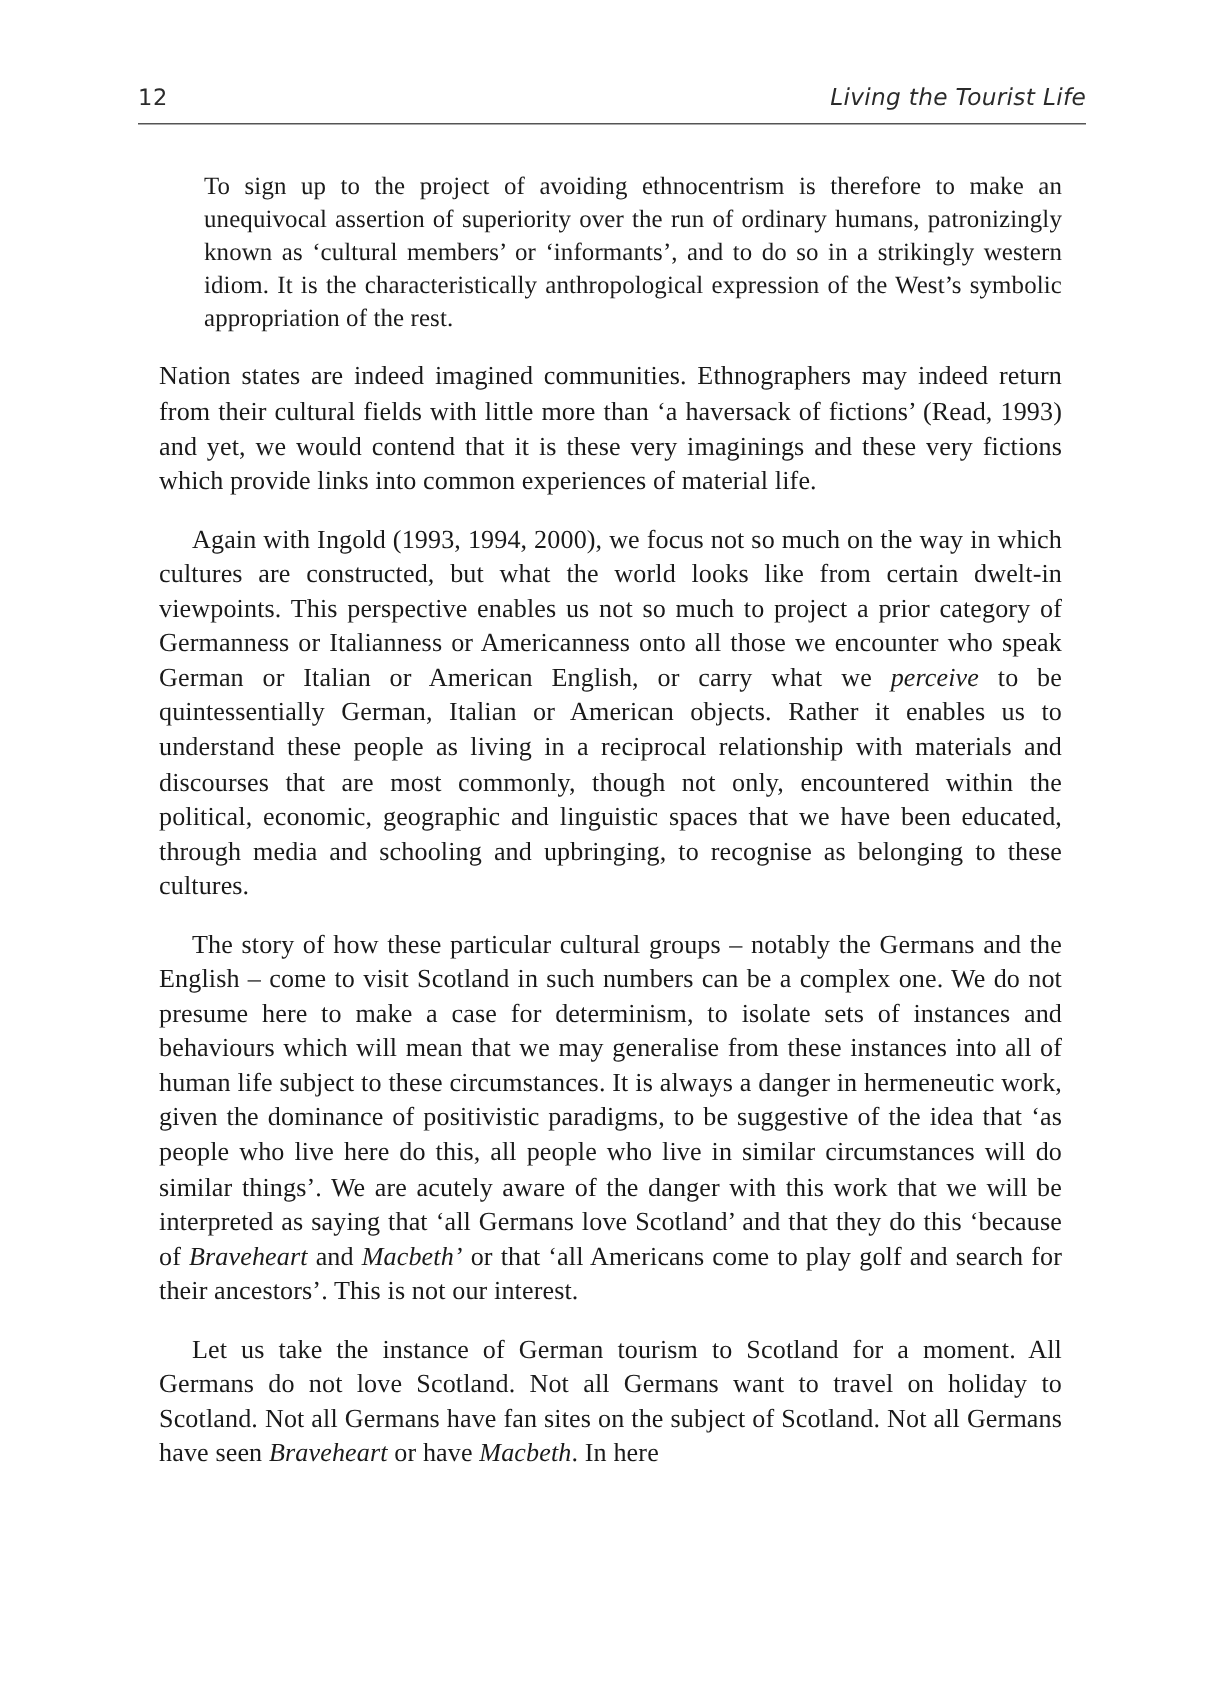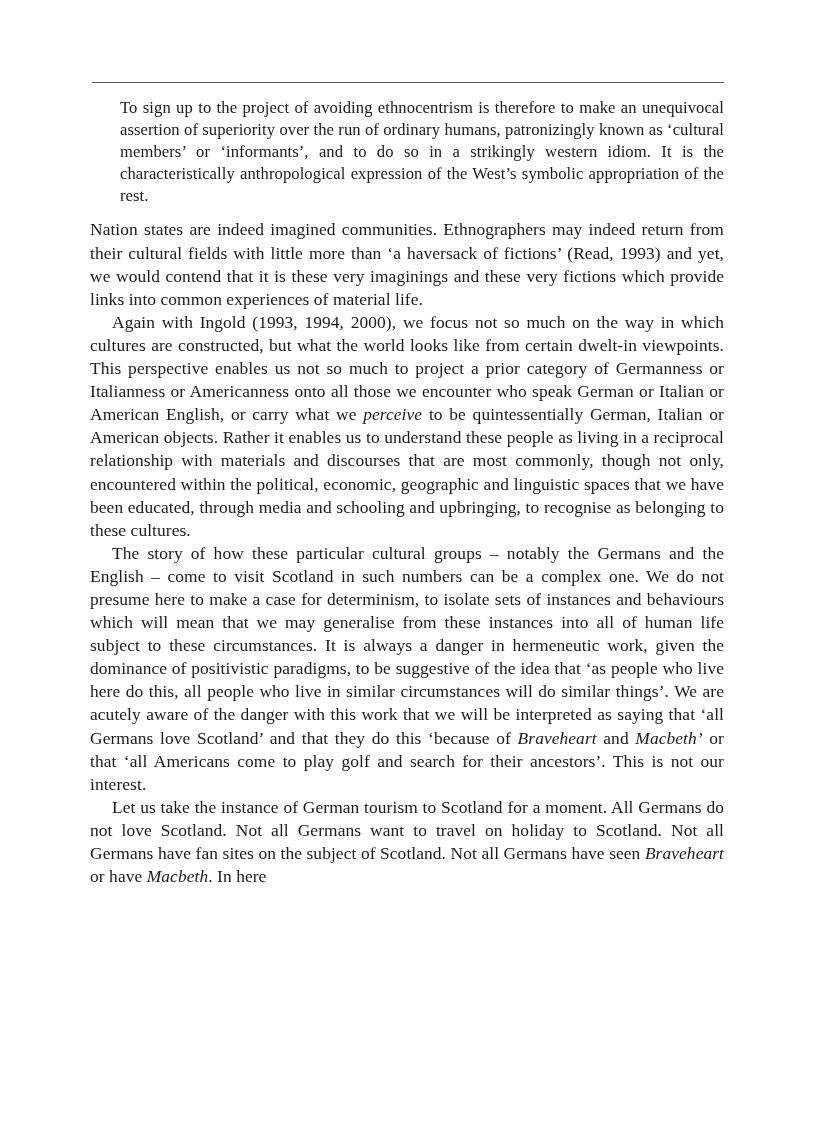--- a/index.html
+++ b/index.html
@@ -52,21 +52,21 @@
     background: #555555;
   }
   
   .textblock {
     position: absolute;
     left: 90px;
     top: 97px;
     width: 634px;
   }
   p {
-    margin: 0;
+    margin: 16px;
     text-align: justify;
     text-justify: inter-word;
     font-size: 17.4px;
     line-height: 23.1px;
     letter-spacing: 0.005em;
     -webkit-hyphens: none;
     hyphens: none;
   }
   p.body {
     text-indent: 22px;
@@ -86,20 +86,24 @@
     text-indent: 0;
     text-align: justify;
   }
   i, em { }
 </style>
 </head>
 <body>
 
 <div class="page">
 
+  <div class="running-head">
+    <span class="folio">12</span>
+    <span class="head-title">Living the Tourist Life</span>
+  </div>
   <div class="head-rule"></div>
 
   <div class="textblock">
 
     <blockquote class="quote">
       <p>To sign up to the project of avoiding ethnocentrism is therefore to make an unequivocal assertion of superiority over the run of ordinary humans, patronizingly known as ‘cultural members’ or ‘informants’, and to do so in a strikingly western idiom. It is the characteristically anthropological expression of the West’s symbolic appropriation of the rest.</p>
     </blockquote>
 
     <p class="body noindent">
       <span>Nation states are indeed imagined communities. Ethnographers may indeed return from their cultural fields with little more than ‘a haversack of fictions’ (Read, 1993) and yet, we would contend that it is these very imaginings and these very fictions which provide links into common experiences of material life.</span>

